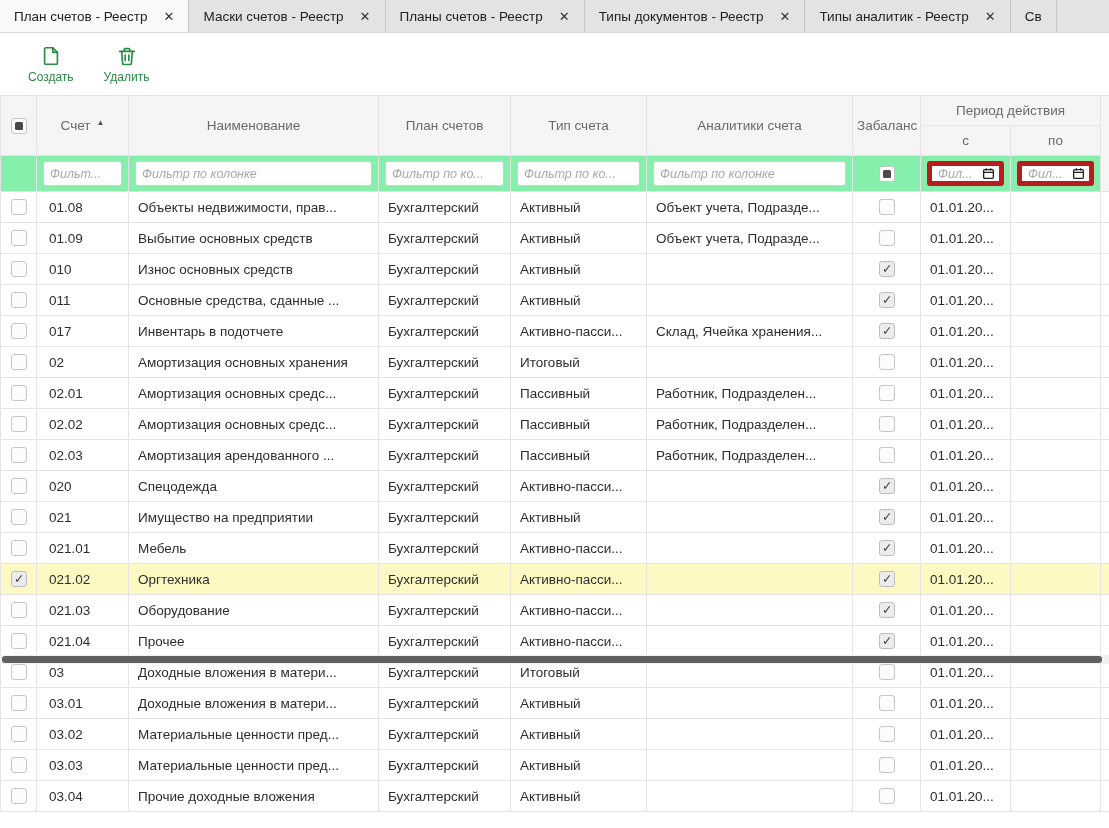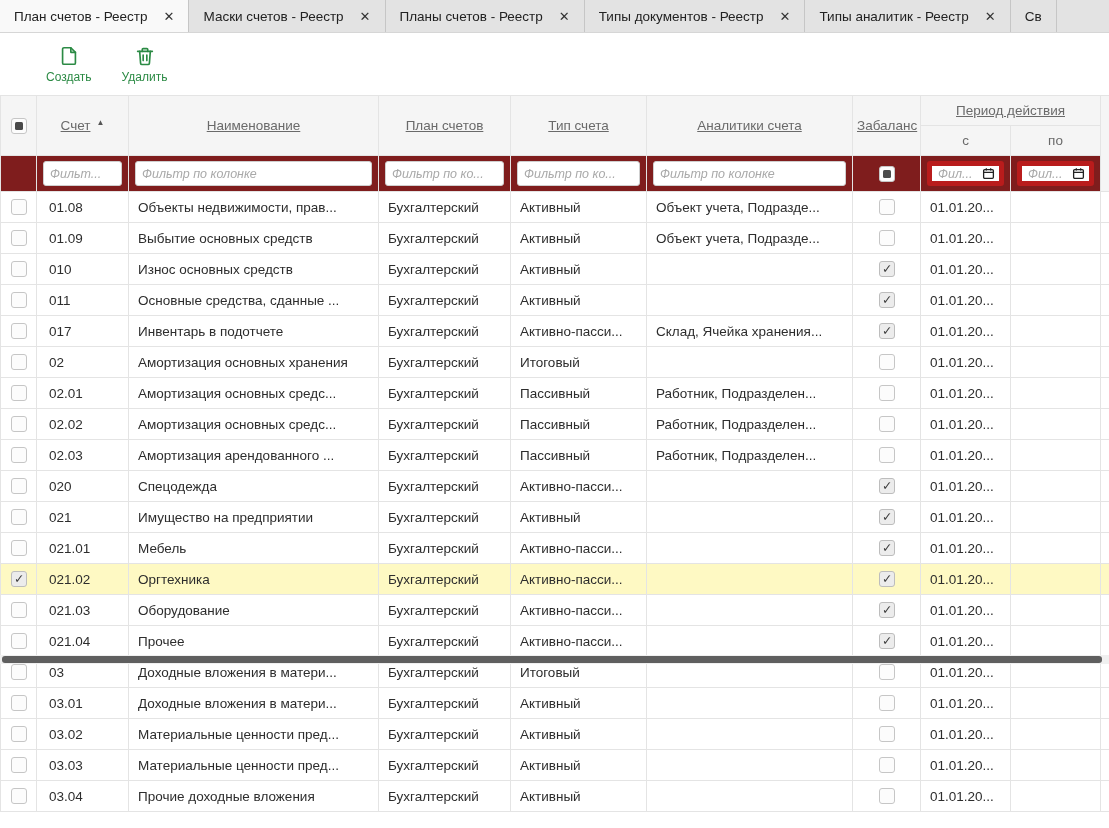--- a/index.html
+++ b/index.html
@@ -14,33 +14,33 @@
   .tabbar { display: flex; height: 33px; background: #e3e3e3; overflow: hidden; border-bottom: 1px solid #d6d6d6; }
   .tab {
     flex: 0 0 auto; display: flex; align-items: center; gap: 16px;
     padding: 0 14px; font-size: 13.5px; color: #222;
     background: #e3e3e3; border-right: 1px solid #c6c6c6; cursor: pointer; white-space: nowrap;
   }
   .tab.active { background: #f9f9f9; border-bottom: 1px solid #f9f9f9; margin-bottom: -1px; }
   .tab-close { font-size: 13px; color: #333; line-height: 1; }
 
   
-  .toolbar { height: 62px; display: flex; align-items: center; padding-left: 18px; background: #fff; margin-left: 18px; }
+  .toolbar { height: 62px; display: flex; align-items: center; padding-left: 18px; background: #fff; }
   .tbtn { display: flex; flex-direction: column; align-items: center; gap: 3px; padding: 4px 10px; margin-right: 10px; cursor: pointer; }
   .tbtn-label { font-size: 12px; color: #2b8a44; white-space: nowrap; }
 
   
   table { border-collapse: collapse; table-layout: fixed; width: 1109px; }
   th, td { border: 1px solid #e4e4e4; overflow: hidden; white-space: nowrap; }
   thead tr.hrow1 th, thead tr.hrow2 th {
     background: #f5f5f5; color: #6a6a6a; font-weight: 400; font-size: 13.5px; text-align: center; padding: 0 4px;
   }
-  tr.hrow1 th { height: 30px; text-decoration: underline; }
+  tr.hrow1 th { height: 30px; }
   tr.hrow2 th { height: 30px; }
-  tr.frow th { height: 36px; background: #7f1d1d; padding: 0 6px; font-weight: 400; }
+  tr.frow th { height: 36px; background: #86efac; padding: 0 6px; font-weight: 400; }
   td { height: 31px; font-size: 13.5px; padding: 0 9px; text-align: left; text-overflow: ellipsis; }
   td.c-account { padding-left: 12px; }
   .cell-center { text-align: center; padding: 0; }
   th.c-extra, td.c-extra { background: #fff; padding: 0; }
   tr.trow { background: #fff; }
   tr.trow.selected td { background: #fef9c3; }
   .sort-arrow { font-size: 8px; color: #555; margin-left: 6px; position: relative; top: -5px; display: inline-block; }
 
   
   .filter-input {

